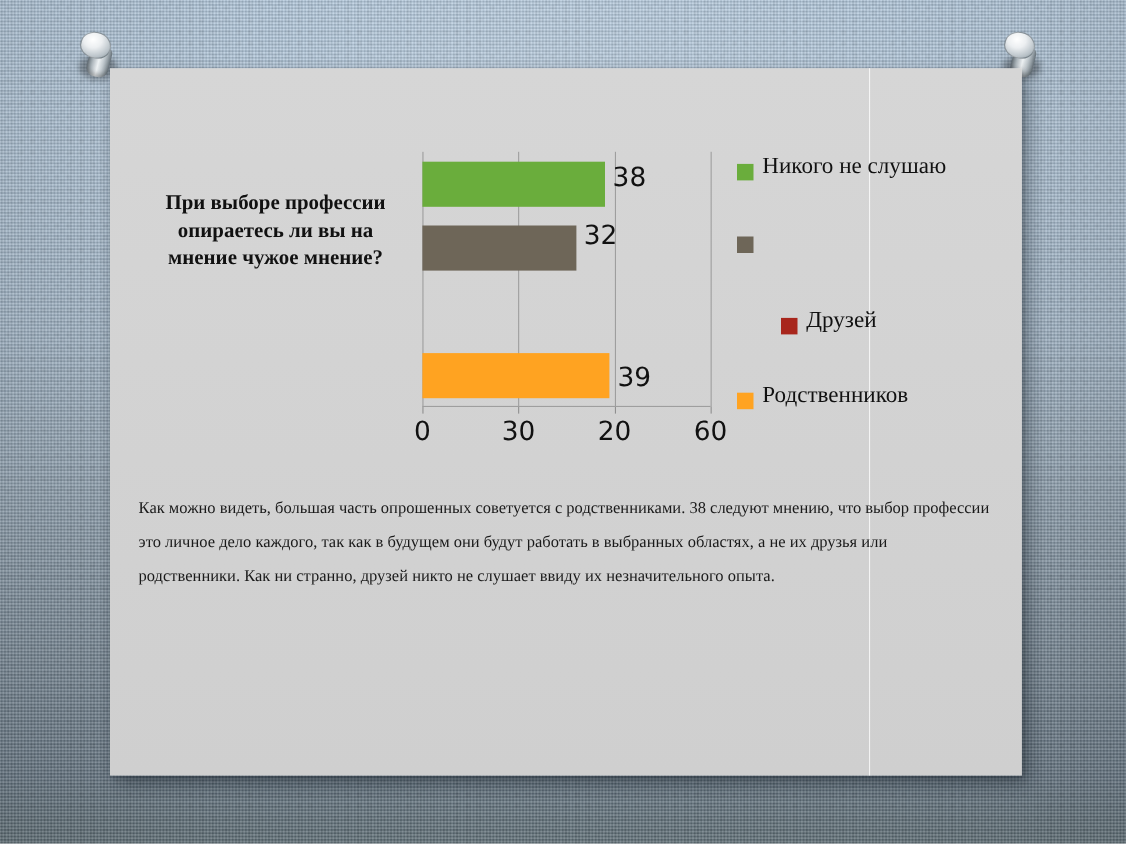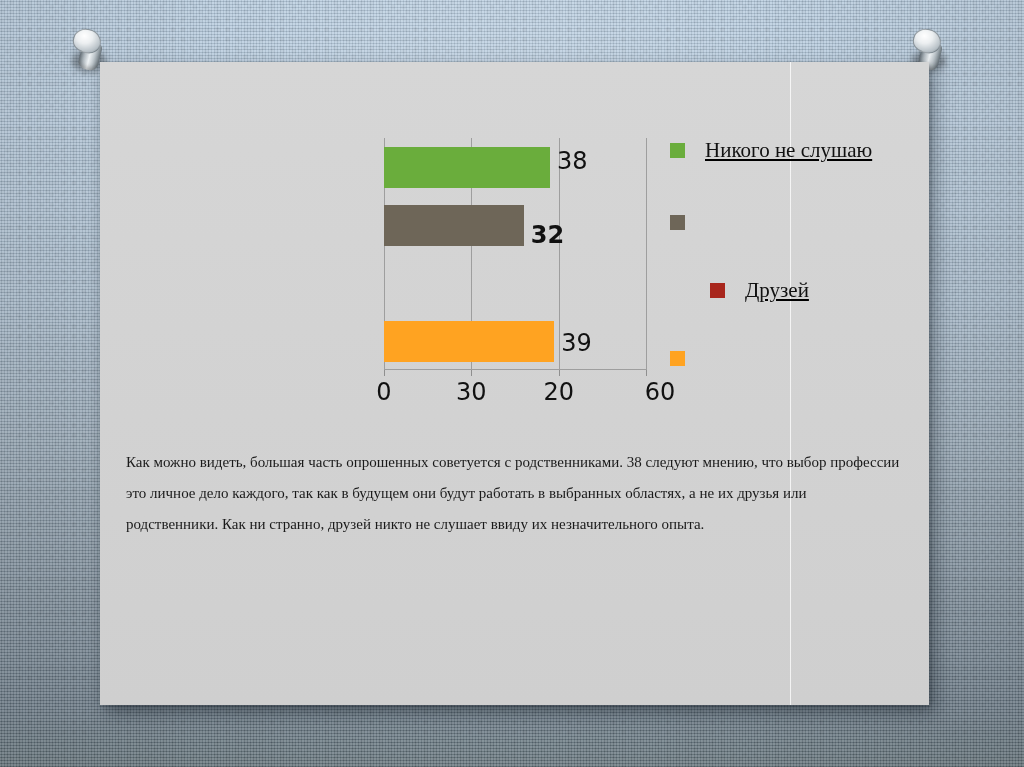--- a/index.html
+++ b/index.html
@@ -138,24 +138,23 @@
 
   
   #legend {
     position: absolute;
     left: 570px; top: 14px;
     width: 250px;
   }
   .legend-item {
     position: absolute;
     display: flex;
-    align-items: flex-start;
-    gap: 20px;
+    align-items: flex-end;
+    gap: 8px;
     width: 250px;
-    text-decoration: underline;
   }
   .legend-swatch {
     flex: 0 0 auto;
     width: 15px; height: 15px;
     margin-top: 7px;
   }
   .legend-label {
     font-size: 21px;
     line-height: 28px;
     color: #111111;
@@ -189,58 +188,60 @@
     <div class="pin-shadow"></div>
     <div class="pin-shaft"></div>
     <div class="pin-head"></div>
   </div>
 
   <div id="slide-card">
     <div id="slide-guide"></div>
 
     <div id="chart-block">
 
+      <div id="chart-title">При выборе профессии опираетесь ли вы на мнение чужое мнение?</div>
 
       <div id="plot-area">
 
       <div class="grid-line" style="left: 0px;"></div>
           <div class="axis-tick" style="left: 0px; top: 232px;"></div>
           <div class="x-tick-label" style="left: 0px;">0</div>
           <div class="grid-line" style="left: 87.3333px;"></div>
           <div class="axis-tick" style="left: 87.3333px; top: 232px;"></div>
           <div class="x-tick-label" style="left: 87.3333px;">30</div>
           <div class="grid-line" style="left: 174.667px;"></div>
           <div class="axis-tick" style="left: 174.667px; top: 232px;"></div>
           <div class="x-tick-label" style="left: 174.667px;">20</div>
           <div class="grid-line" style="left: 262px;"></div>
           <div class="axis-tick" style="left: 262px; top: 232px;"></div>
-          <div class="x-tick-label" style="left: 276px;">60</div>
+          <div class="x-tick-label" style="left: 262px;">60</div>
           <div id="axis-baseline"></div>
           <div class="bar" style="width: 165.933px; top: 8.5px; background: rgb(106, 173, 60);"></div>
           <div class="bar-value" style="left: 172.933px; top: 9px;">38</div>
           <div class="bar" style="width: 139.733px; top: 66.5px; background: rgb(110, 102, 88);"></div>
-          <div class="bar-value" style="left: 146.733px; top: 83px; font-weight: bold;">32</div>
+          <div class="bar-value" style="left: 146.733px; top: 62px;">32</div>
           <div class="bar" style="width: 170.3px; top: 182.5px; background: rgb(255, 163, 33);"></div>
           <div class="bar-value" style="left: 177.3px; top: 190.5px;">39</div>
         </div>
 
       <div id="legend">
 
       <div class="legend-item" style="top: 0px;">
             <span class="legend-swatch" style="background: rgb(106, 173, 60);"></span>
             <span class="legend-label">Никого не слушаю</span>
           </div>
           <div class="legend-item" style="top: 72px;">
             <span class="legend-swatch" style="background: rgb(110, 102, 88);"></span>
           </div>
           <div class="legend-item" style="top: 140px; padding-left: 40px;">
             <span class="legend-swatch" style="background: rgb(168, 38, 28);"></span>
             <span class="legend-label">Друзей</span>
           </div>
           <div class="legend-item" style="top: 208px;">
             <span class="legend-swatch" style="background: rgb(255, 163, 33);"></span>
+            <span class="legend-label">Родственников</span>
           </div>
         </div>
     </div>
 
     <div id="body-text">Как можно видеть, большая часть опрошенных советуется с родственниками. 38 следуют мнению, что  выбор профессии это личное дело каждого, так как в будущем они будут работать в выбранных областях, а не их друзья или родственники. Как ни странно, друзей никто не слушает ввиду их незначительного опыта.</div>
   </div>
 </div>
 
 </body></html>

